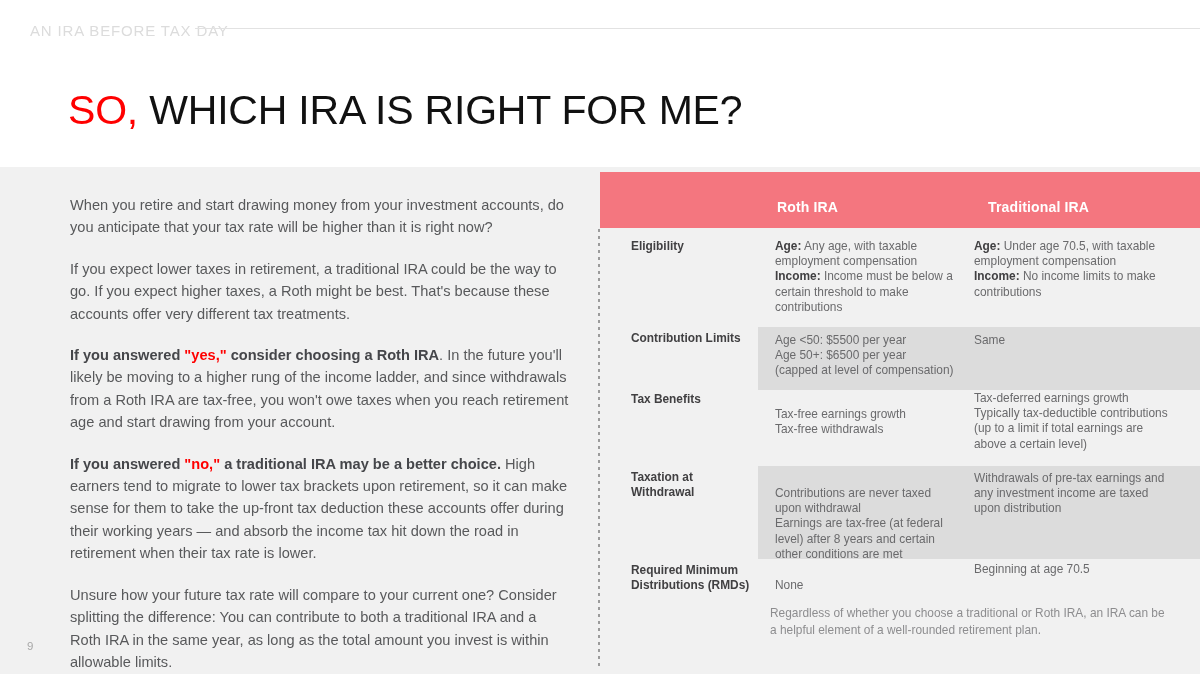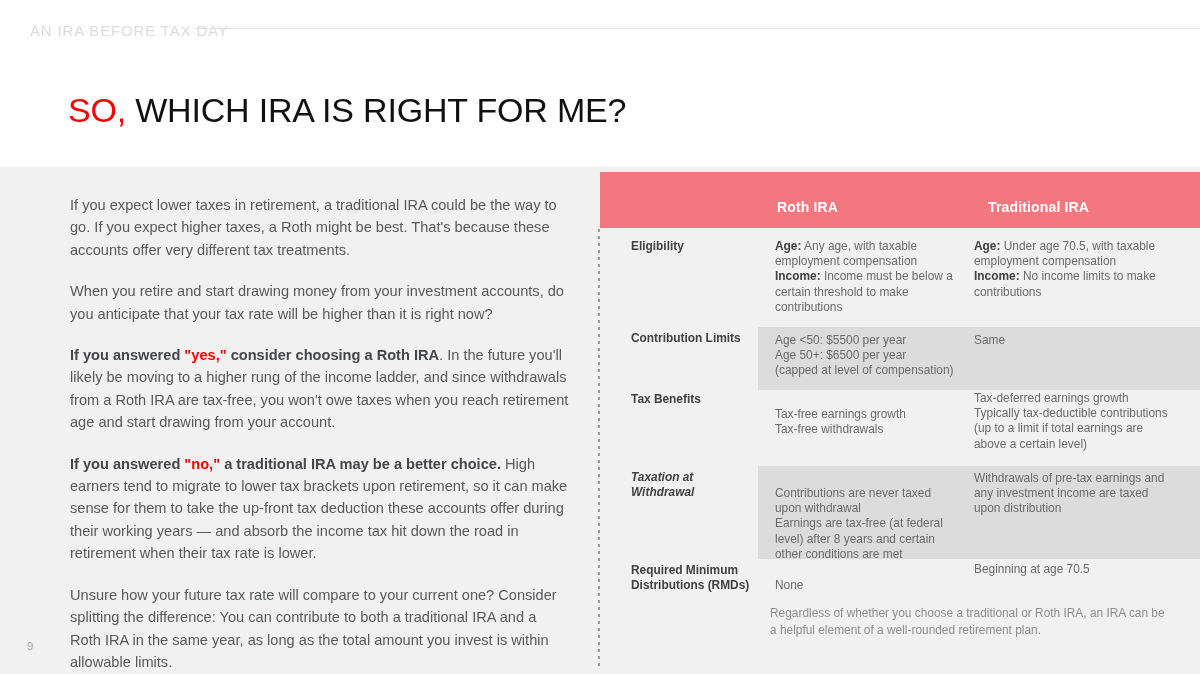--- a/index.html
+++ b/index.html
@@ -45,21 +45,21 @@
     top: 28px;
     right: 0;
     height: 1px;
     background: #e2e2e2;
   }
 
   .slide-title {
     position: absolute;
     left: 68px;
     top: 85px;
-    font-size: 34px;
+    font-size: 41px;
     line-height: 50px;
     font-weight: 400;
     color: #111111;
     white-space: nowrap;
     letter-spacing: -0.2px;
   }
   .slide-title .accent { color: #ff0000; }
 
   
   .body-area {
@@ -188,22 +188,22 @@
 
   <div class="top-band">
     <div class="eyebrow">AN IRA BEFORE TAX DAY</div>
     <div class="eyebrow-rule"></div>
     <h1 class="slide-title"><span class="accent">SO,</span><span> WHICH IRA IS RIGHT FOR ME?</span></h1>
   </div>
 
   <div class="body-area">
 
     <div class="prose">
+      <p>When you retire and start drawing money from your investment accounts, do you anticipate that your tax rate will be higher than it is right now?</p>
       <p>If you expect lower taxes in retirement, a traditional IRA could be the way to go. If you expect higher taxes, a Roth might be best. That's because these accounts offer very different tax treatments.</p>
-      <p>When you retire and start drawing money from your investment accounts, do you anticipate that your tax rate will be higher than it is right now?</p>
       <p><b>If you answered </b><span class="red">"yes,"</span><b> consider choosing a Roth IRA</b><span>. In the future you'll likely be moving to a higher rung of the income ladder, and since withdrawals from a Roth IRA are tax-free, you won't owe taxes when you reach retirement age and start drawing from your account.</span></p>
       <p><b>If you answered </b><span class="red">"no,"</span><b> a traditional IRA may be a better choice.</b><span> High earners tend to migrate to lower tax brackets upon retirement, so it can make sense for them to take the up-front tax deduction these accounts offer during their working years — and absorb the income tax hit down the road in retirement when their tax rate is lower.</span></p>
       <p>Unsure how your future tax rate will compare to your current one? Consider splitting the difference: You can contribute to both a traditional IRA and a Roth IRA in the same year, as long as the total amount you invest is within allowable limits.</p>
     </div>
 
     <div class="page-number">9</div>
 
     <div class="dotted-divider"></div>
 
     <div class="table-wrap">
@@ -232,21 +232,21 @@
 
       <div class="row" style="top:225px;">
         <div class="cell label" style="top:0;">Tax Benefits</div>
         <div class="cell col-roth" style="top:15px; white-space:pre-line;">Tax-free earnings growth
 Tax-free withdrawals</div>
         <div class="cell col-trad" style="top:-1px; white-space:pre-line;">Tax-deferred earnings growth
 Typically tax-deductible contributions (up to a limit if total earnings are above a certain level)</div>
       </div>
 
       <div class="row" style="top:303px;">
-        <div class="cell label" style="top:0;font-style:italic;">Taxation at Withdrawal</div>
+        <div class="cell label" style="top:0;">Taxation at Withdrawal</div>
         <div class="cell col-roth" style="top:16px; white-space:pre-line;">Contributions are never taxed upon withdrawal
 Earnings are tax-free (at federal level) after 8 years and certain other conditions are met</div>
         <div class="cell col-trad" style="top:1px; white-space:pre-line;">Withdrawals of pre-tax earnings and any investment income are taxed upon distribution</div>
       </div>
 
       <div class="row" style="top:396px;">
         <div class="cell label" style="top:0;">Required Minimum Distributions (RMDs)</div>
         <div class="cell col-roth" style="top:15px;">None</div>
         <div class="cell col-trad" style="top:-1px;">Beginning at age 70.5</div>
       </div>

